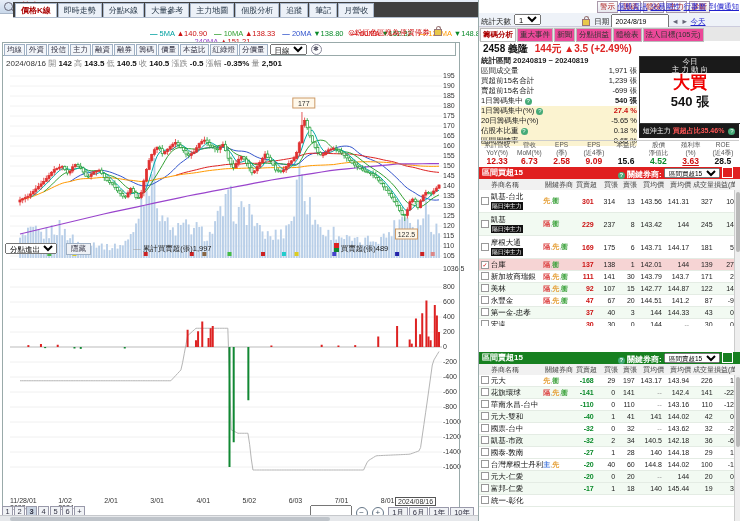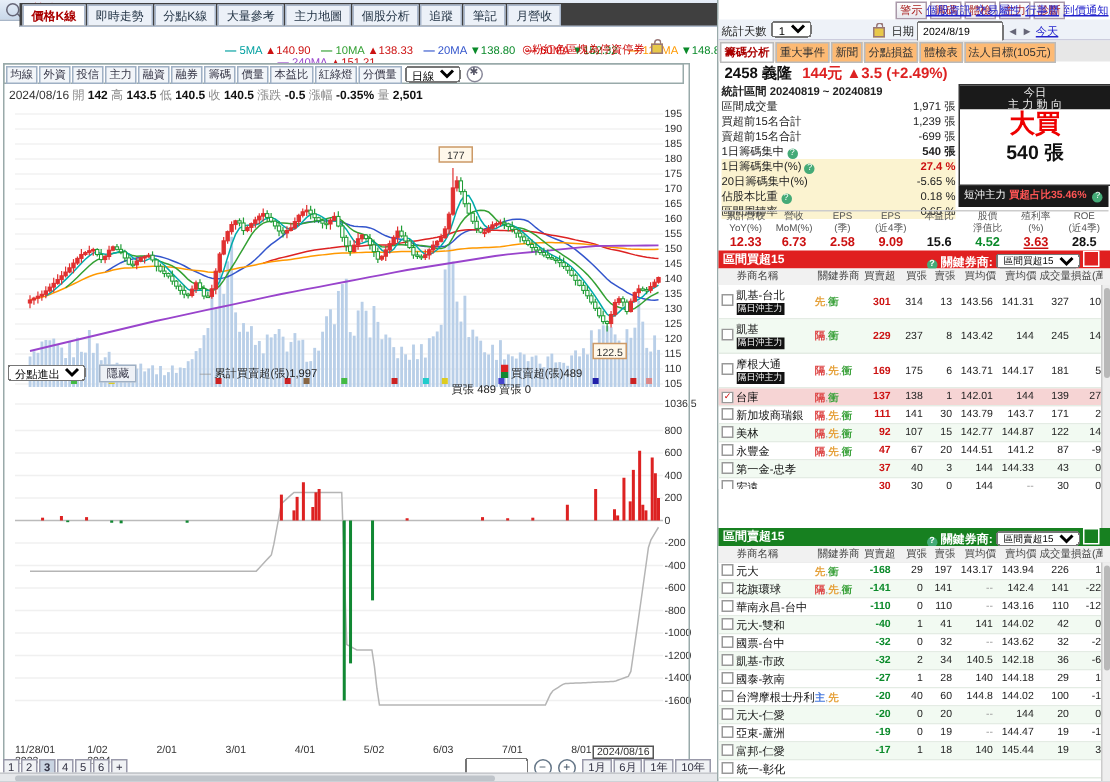--- a/index.html
+++ b/index.html
@@ -43,21 +43,21 @@
   .hscroll{left:0;top:515px;width:740px;height:6px;background:#e6e8eb;border-top:1px solid #c6c8cc;}
   .hthumb{position:absolute;left:10px;top:1px;width:320px;height:4px;background:#bfc4ca;border-radius:2px;}
   
   #rp{left:478px;top:0;width:262px;height:521px;border-left:1px solid #9aa;background:#fff;}
   .rp-topbtns{position:absolute;left:118px;top:1px;white-space:nowrap;}
   .rbtn{display:inline-block;border:1px solid #a9a;background:linear-gradient(#fdfdfd,#e8e8ee);color:#a22;padding:0 2px;font-size:7.5px;margin-right:2px;}
   .rlinks{position:absolute;right:2px;top:2px;white-space:nowrap;}
   .rlink{color:#22c;text-decoration:underline;font-size:7.5px;margin-left:3px;}
   .daterow{position:absolute;left:0;top:13px;width:262px;height:14px;background:#eef2f8;border-bottom:1px solid #ccd;white-space:nowrap;padding:1px 0 0 2px;box-sizing:border-box;font-size:7.5px;}
   .rtabs{position:absolute;left:0;top:27px;width:262px;height:14px;background:#e7e7e7;white-space:nowrap;}
-  .rtab{display:inline-block;border:1px solid #bbb;background:#fdba74;padding:1px 2px;font-size:7.5px;color:#333;margin:1px 0 0 1px;}
+  .rtab{display:inline-block;border:1px solid #bbb;background:#ec4899;padding:1px 2px;font-size:7.5px;color:#333;margin:1px 0 0 1px;}
   .rtab.active{background:#fff;color:#a00;font-weight:bold;}
   .stockline{position:absolute;left:4px;top:42px;font-size:10px;white-space:nowrap;}
   .stockline .sid{font-weight:bold;color:#111;}
   .stockline .schg{color:#d22;font-weight:bold;}
   
   #stats{position:absolute;left:2px;top:56px;width:156px;}
   .statrow{display:flex;height:10px;line-height:10px;font-size:7.5px;}
   .statrow.yel{background:#fbf3d0;}
   .statlabel{flex:1;color:#222;white-space:nowrap;}
   .statval{width:48px;text-align:right;white-space:nowrap;}
@@ -660,21 +660,20 @@
   <div class="abs lowhead">
     <select class="mini"><option>分點進出</option></select>
     <span class="btn" style="margin-left:6px;">隱藏</span>
     <span style="margin-left:40px;color:#999;">—</span>
     <span>累計買賣超(張)1,997</span>
     <span style="margin-left:120px;"><svg width="5" height="9" style="vertical-align:-1px;">
           <rect x="0" y="0" width="5" height="5" fill="#dd2222"></rect>
           <rect x="0" y="5" width="5" height="4" fill="#118833"></rect>
         </svg></span>
     <span>買賣超(張)489</span>
-    <div style="margin-left:297px;">買張 489 賣張 0</div>
   </div>
 
   <svg class="abs" id="lowChart" style="left:2px;top:264px;" width="474" height="234">
       <line x1="8" y1="5.262500000000003" x2="440" y2="5.262500000000003" stroke="#f0f0f0" stroke-width="1"></line>
       <text x="441" y="7.262500000000003" class="axis-label" fill="#cc2222">1036.5</text>
       <line x1="8" y1="23" x2="440" y2="23" stroke="#f0f0f0" stroke-width="1"></line>
       <text x="441" y="25" class="axis-label" fill="#333">800</text>
       <line x1="8" y1="38" x2="440" y2="38" stroke="#f0f0f0" stroke-width="1"></line>
       <text x="441" y="40" class="axis-label" fill="#333">600</text>
       <line x1="8" y1="53" x2="440" y2="53" stroke="#f0f0f0" stroke-width="1"></line>
@@ -1219,34 +1218,20 @@
           </span>
           <span class="cell" style="width: 28px;"></span>
           <span class="cell cnum" style="width: 24px; font-weight: bold; color: rgb(10, 138, 42);">-20</span>
           <span class="cell cnum" style="width: 21px;">0</span>
           <span class="cell cnum" style="width: 19px;">20</span>
           <span class="cell cnum" style="width: 27px; color: rgb(153, 153, 153);">--</span>
           <span class="cell cnum" style="width: 27px;">144</span>
           <span class="cell cnum" style="width: 23px;">20</span>
           <span class="cell cnum" style="width: 21px;">0</span>
         </div>
-        <div class="trow" style="height: 11px; background: rgb(255, 255, 255);">
-          <span class="cell" style="width: 12px;"><span class="chk"></span></span>
-          <span class="cell" style="width: 54px;">
-            <div class="bname">亞東-蘆洲</div>
-          </span>
-          <span class="cell" style="width: 28px;"></span>
-          <span class="cell cnum" style="width: 24px; font-weight: bold; color: rgb(10, 138, 42);">-19</span>
-          <span class="cell cnum" style="width: 21px;">0</span>
-          <span class="cell cnum" style="width: 19px;">19</span>
-          <span class="cell cnum" style="width: 27px; color: rgb(153, 153, 153);">--</span>
-          <span class="cell cnum" style="width: 27px;">144.47</span>
-          <span class="cell cnum" style="width: 23px;">19</span>
-          <span class="cell cnum" style="width: 21px;">-1</span>
-        </div>
         <div class="trow" style="height: 11px; background: rgb(242, 250, 242);">
           <span class="cell" style="width: 12px;"><span class="chk"></span></span>
           <span class="cell" style="width: 54px;">
             <div class="bname">富邦-仁愛</div>
           </span>
           <span class="cell" style="width: 28px;"></span>
           <span class="cell cnum" style="width: 24px; font-weight: bold; color: rgb(10, 138, 42);">-17</span>
           <span class="cell cnum" style="width: 21px;">1</span>
           <span class="cell cnum" style="width: 19px;">18</span>
           <span class="cell cnum" style="width: 27px;">140</span>

